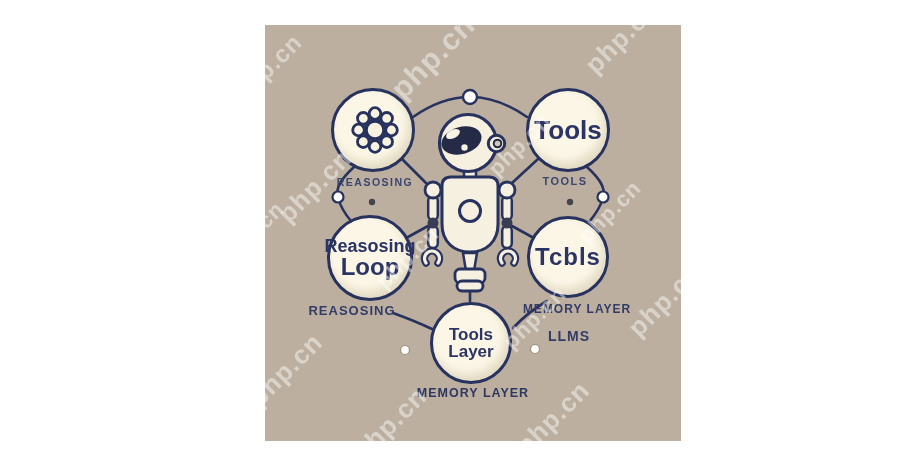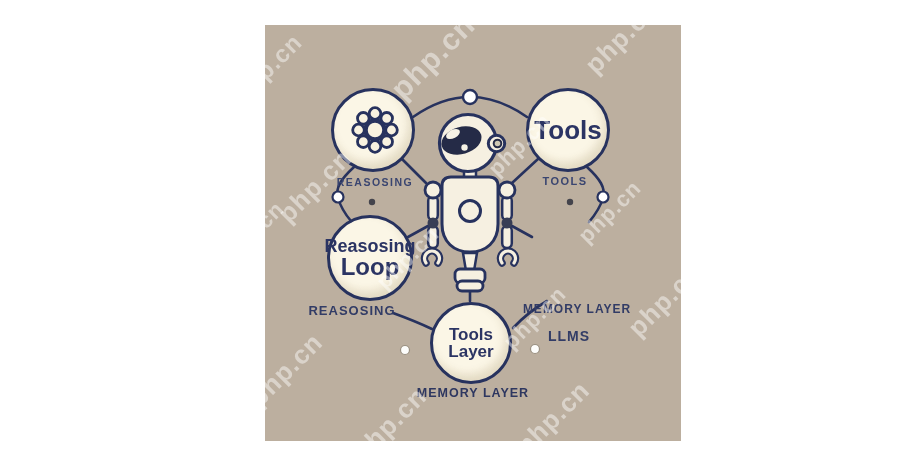--- a/index.html
+++ b/index.html
@@ -40,20 +40,23 @@
 
     <div class="big-circle" style="left:261px;top:63px;width:84px;height:84px;">
       <div class="circle-word" style="font-size:26px;">Tools</div>
     </div>
 
     <div class="big-circle" style="left:62px;top:190px;width:86px;height:86px;">
       <div class="circle-word" style="font-size:18px;">Reasosing</div>
       <div class="circle-word" style="font-size:24px;">Loop</div>
     </div>
 
+    <div class="big-circle" style="left:262px;top:191px;width:82px;height:82px;">
+      <div class="circle-word" style="font-size:24px;letter-spacing:1px;">Tcbls</div>
+    </div>
 
     <div class="big-circle" style="left:165px;top:277px;width:82px;height:82px;border-width:3.5px;">
       <div class="circle-word" style="font-size:17px;">Tools</div>
       <div class="circle-word" style="font-size:17px;">Layer</div>
     </div>
 
     <svg width="416" height="416" viewBox="0 0 416 416">
       <g stroke="#27325e" stroke-width="2.6" fill="none" stroke-linecap="round">
         <path d="M148,92 Q205,52 262,92"></path>
         <path d="M89,142 C76,154 70,163 73,173 C76,183 80,189 86,196"></path>

